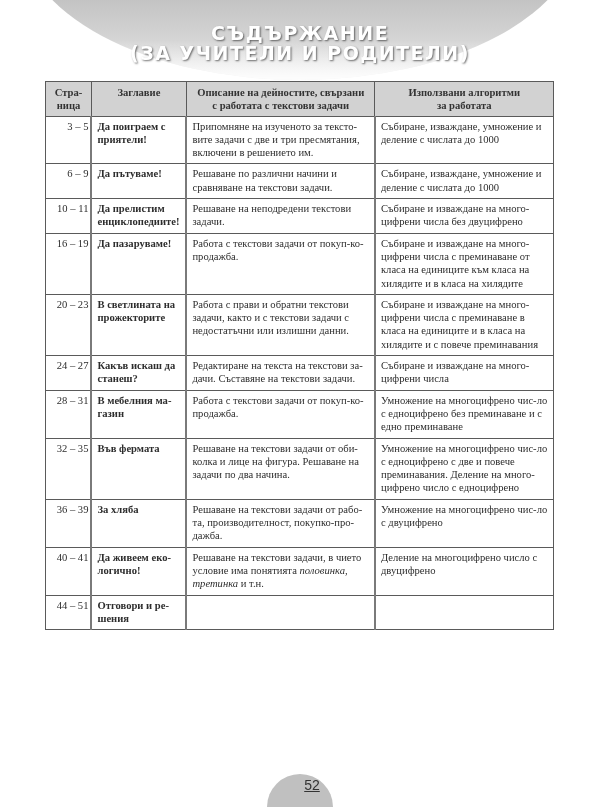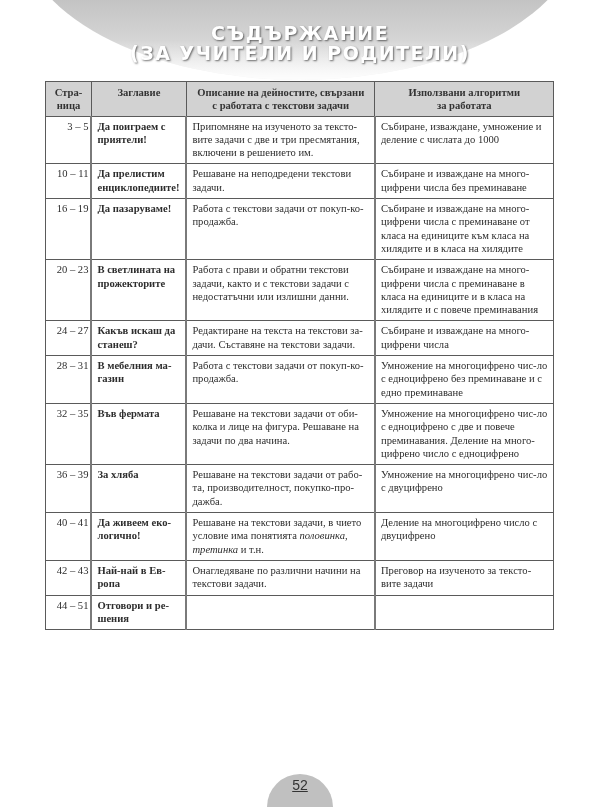--- a/index.html
+++ b/index.html
@@ -53,21 +53,21 @@
   table.toc col.c2 { width: 95px; }
   table.toc col.c3 { width: 189px; }
   table.toc col.c4 { width: 179px; }
   table.toc td + td { border-left: 2px solid #7a7a7a; border-radius: 22px; }
   .page-number-tab {
     position: absolute; left: 267px; top: 774px; width: 66px; height: 66px;
     border-radius: 50%;
     background: #c0c0c0;
   }
   .page-number {
-    position: absolute; left: 267px; top: 777px; width: 66px;
+    position: absolute; left: 279px; top: 777px; width: 66px;
     text-align: center;
     font-family: "Liberation Sans", sans-serif; font-size: 14px;
     color: #333;
     text-decoration: underline;
   }
   em { font-style: italic; font-weight: normal; }
 </style>
 </head>
 <body>
 
@@ -96,24 +96,30 @@
     </tr>
   </thead>
   <tbody id="toc-body">
       <tr>
         <td class="pages">3 – 5</td>
         <td class="title">Да поиграем с приятели!</td>
         <td class="desc">Припомняне на изученото за тексто-вите задачи с две и три пресмятания, включени в решението им.</td>
         <td class="algo">Събиране, изваждане, умножение и деление с числата до 1000</td>
       </tr>
       <tr>
+        <td class="pages">6 – 9</td>
+        <td class="title">Да пътуваме!</td>
+        <td class="desc">Решаване по различни начини и сравняване на текстови задачи.</td>
+        <td class="algo">Събиране, изваждане, умножение и деление с числата до 1000</td>
+      </tr>
+      <tr>
         <td class="pages">10 – 11</td>
         <td class="title">Да прелистим енциклопедиите!</td>
         <td class="desc">Решаване на неподредени текстови задачи.</td>
-        <td class="algo">Събиране и изваждане  на много-цифрени числа без преминаване</td>
+        <td class="algo">Събиране и изваждане  на много-цифрени числа без двуцифрено</td>
       </tr>
       <tr>
         <td class="pages">16 – 19</td>
         <td class="title">Да пазаруваме!</td>
         <td class="desc">Работа с текстови задачи от покуп-ко-продажба.</td>
         <td class="algo">Събиране и изваждане на много-цифрени числа с преминаване от класа на единиците към класа на хилядите и в класа на хилядите</td>
       </tr>
       <tr>
         <td class="pages">20 – 23</td>
         <td class="title">В светлината на прожекторите</td>
@@ -144,26 +150,20 @@
         <td class="desc">Решаване на текстови задачи от рабо-та, производителност, покупко-про-дажба.</td>
         <td class="algo">Умножение на многоцифрено чис-ло с двуцифрено</td>
       </tr>
       <tr>
         <td class="pages">40 – 41</td>
         <td class="title">Да живеем еко-логично!</td>
         <td class="desc"><span>Решаване на текстови задачи, в чието условие има понятията </span><em>половинка</em><span>, </span><em>третинка</em><span> и т.н.</span></td>
         <td class="algo">Деление на многоцифрено число с двуцифрено</td>
       </tr>
       <tr>
-        <td class="pages">42 – 43</td>
-        <td class="title">Най-най в Ев-ропа</td>
-        <td class="desc">Онагледяване по различни начини на текстови задачи.</td>
-        <td class="algo">Преговор на изученото за тексто-вите задачи</td>
-      </tr>
-      <tr>
         <td class="pages">44 – 51</td>
         <td class="title">Отговори и ре-шения</td>
         <td class="desc"></td>
         <td class="algo"></td>
       </tr>
     </tbody>
 </table>
 
 <div class="page-number-tab"></div>
 <div class="page-number">52</div>

